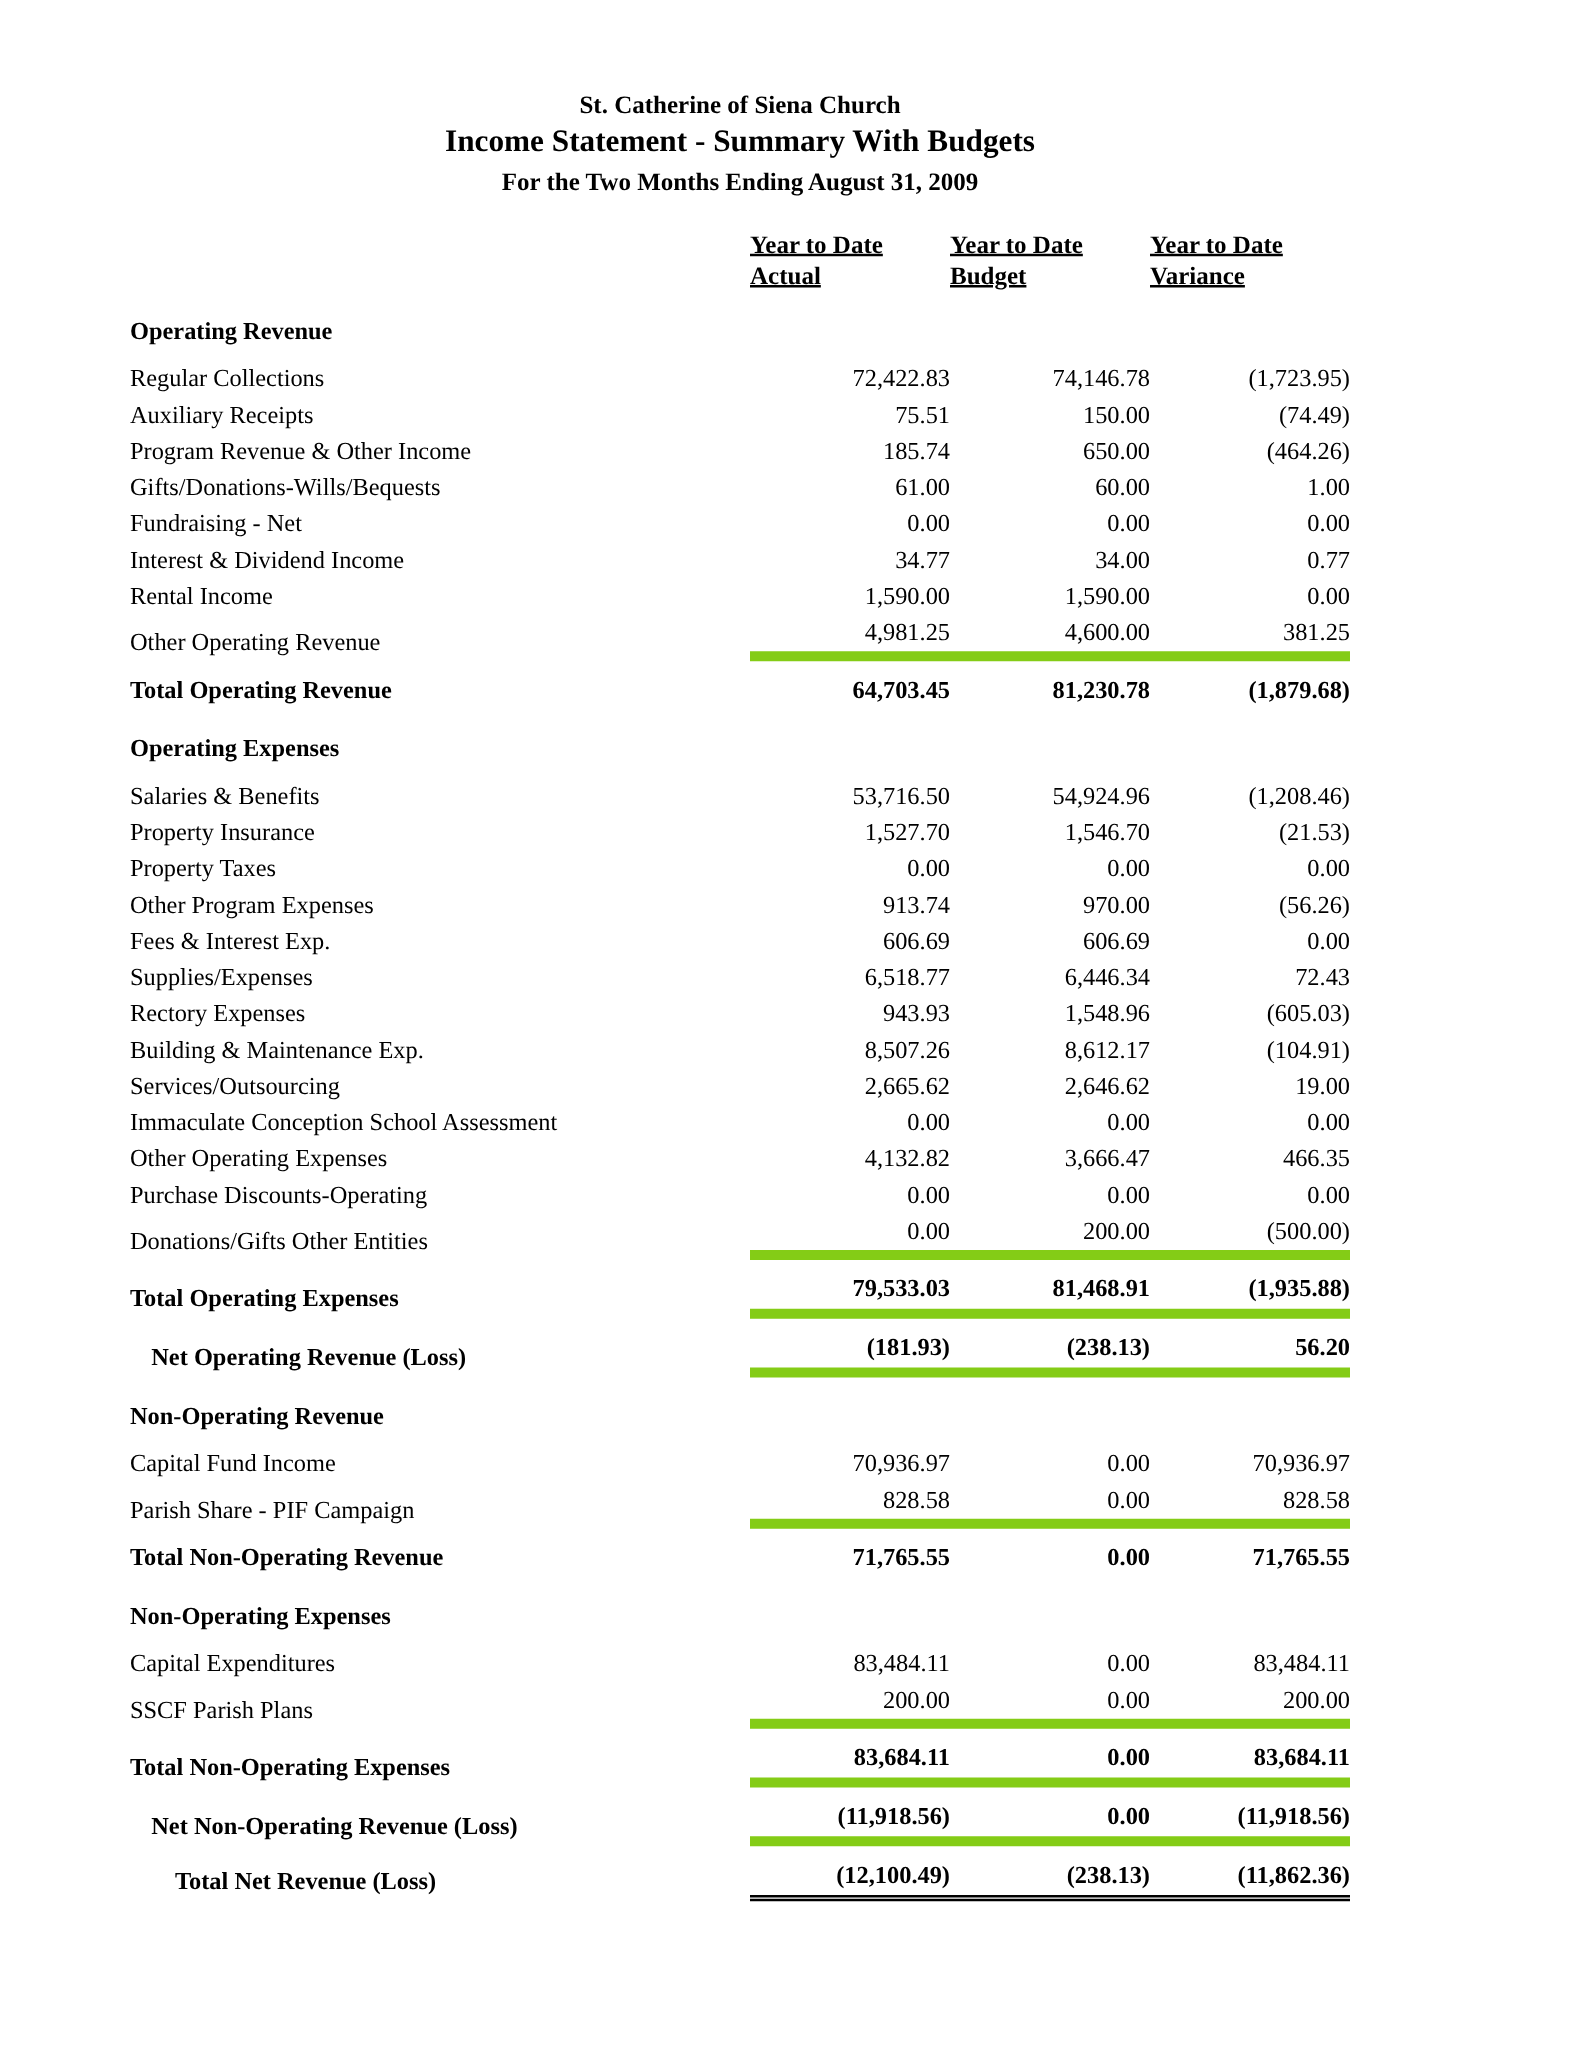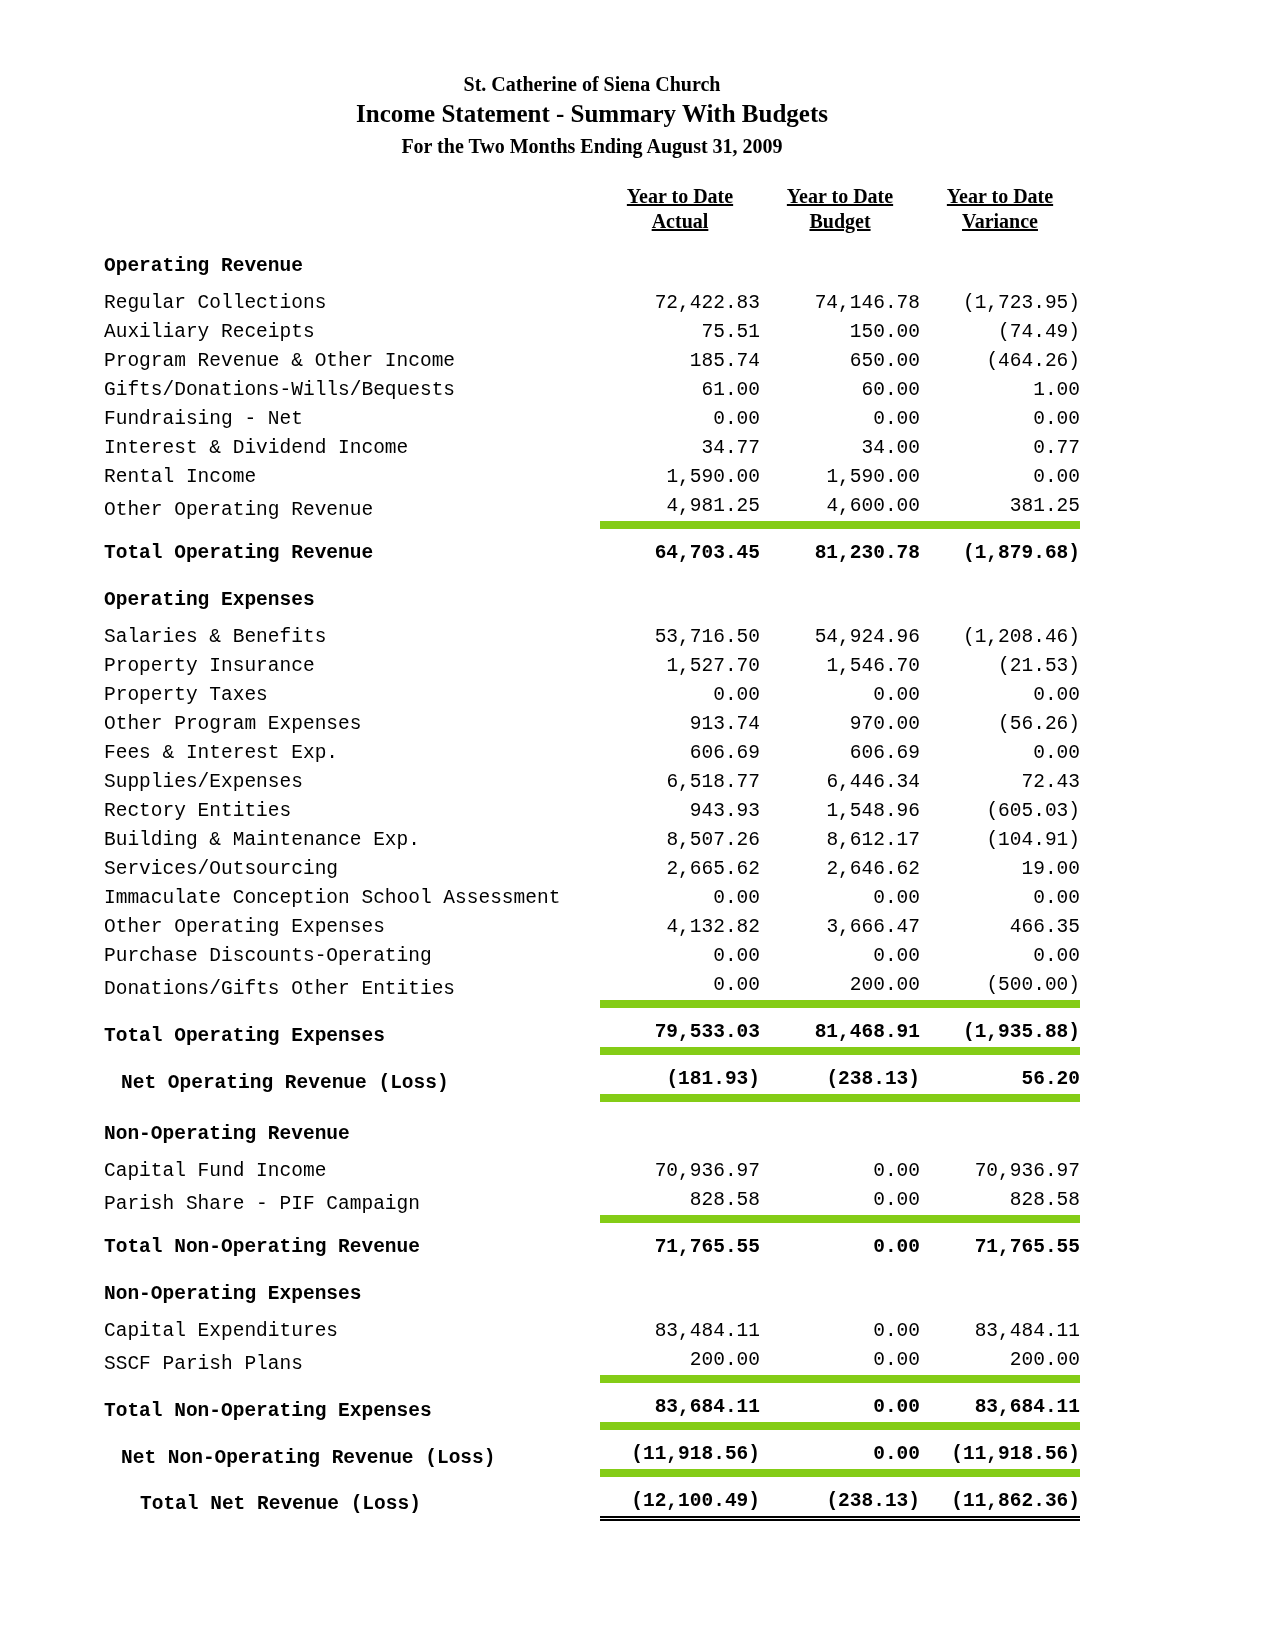--- a/index.html
+++ b/index.html
@@ -24,28 +24,27 @@
   }
   .org   { font-size: 20px; font-weight: bold; line-height: 24px; }
   .title { font-size: 25px; font-weight: bold; line-height: 30px; margin-top: 3px; }
   .period{ font-size: 20px; font-weight: bold; line-height: 24px; margin-top: 5px; }
 
   .col-headers { display: flex; }
   .spacer { flex: 1; }
   .nums-head { display: flex; width: 480px; flex: none; }
   .col-head {
     width: 160px;
-    text-align: center;
     font-weight: bold;
     font-size: 20px;
     line-height: 25px;
   }
   .ch-line { text-decoration: underline; }
 
-  .row { display: flex; align-items: center; font-family: Liberation Mono, monospace; }
+  .row { display: flex; align-items: flex-end; }
   .label { flex: 1; }
   .nums { display: flex; width: 480px; flex: none; }
   .num { width: 160px; text-align: right; }
 
   .row.item    { font-size: 19.5px; line-height: 29px; }
   .row.section { font-size: 19.5px; line-height: 28px; font-weight: bold; margin-top: 18px; margin-bottom: 9px; }
   .row.total   { font-size: 19.5px; line-height: 30px; font-weight: bold; margin: 9px 0; gap: 12px; }
   .row.net     { font-size: 19.5px; line-height: 30px; font-weight: bold; margin: 9px 0; }
 
   .indent-1 .label { padding-left: 17px; }
@@ -204,21 +203,21 @@
       </div>
       <div class="row item">
         <div class="label">Supplies/Expenses</div>
         <div class="nums">
           <div class="num">6,518.77</div>
           <div class="num">6,446.34</div>
           <div class="num">72.43</div>
         </div>
       </div>
       <div class="row item">
-        <div class="label">Rectory Entities</div>
+        <div class="label">Rectory Expenses</div>
         <div class="nums">
           <div class="num">943.93</div>
           <div class="num">1,548.96</div>
           <div class="num">(605.03)</div>
         </div>
       </div>
       <div class="row item">
         <div class="label">Building &amp; Maintenance Exp.</div>
         <div class="nums">
           <div class="num">8,507.26</div>

